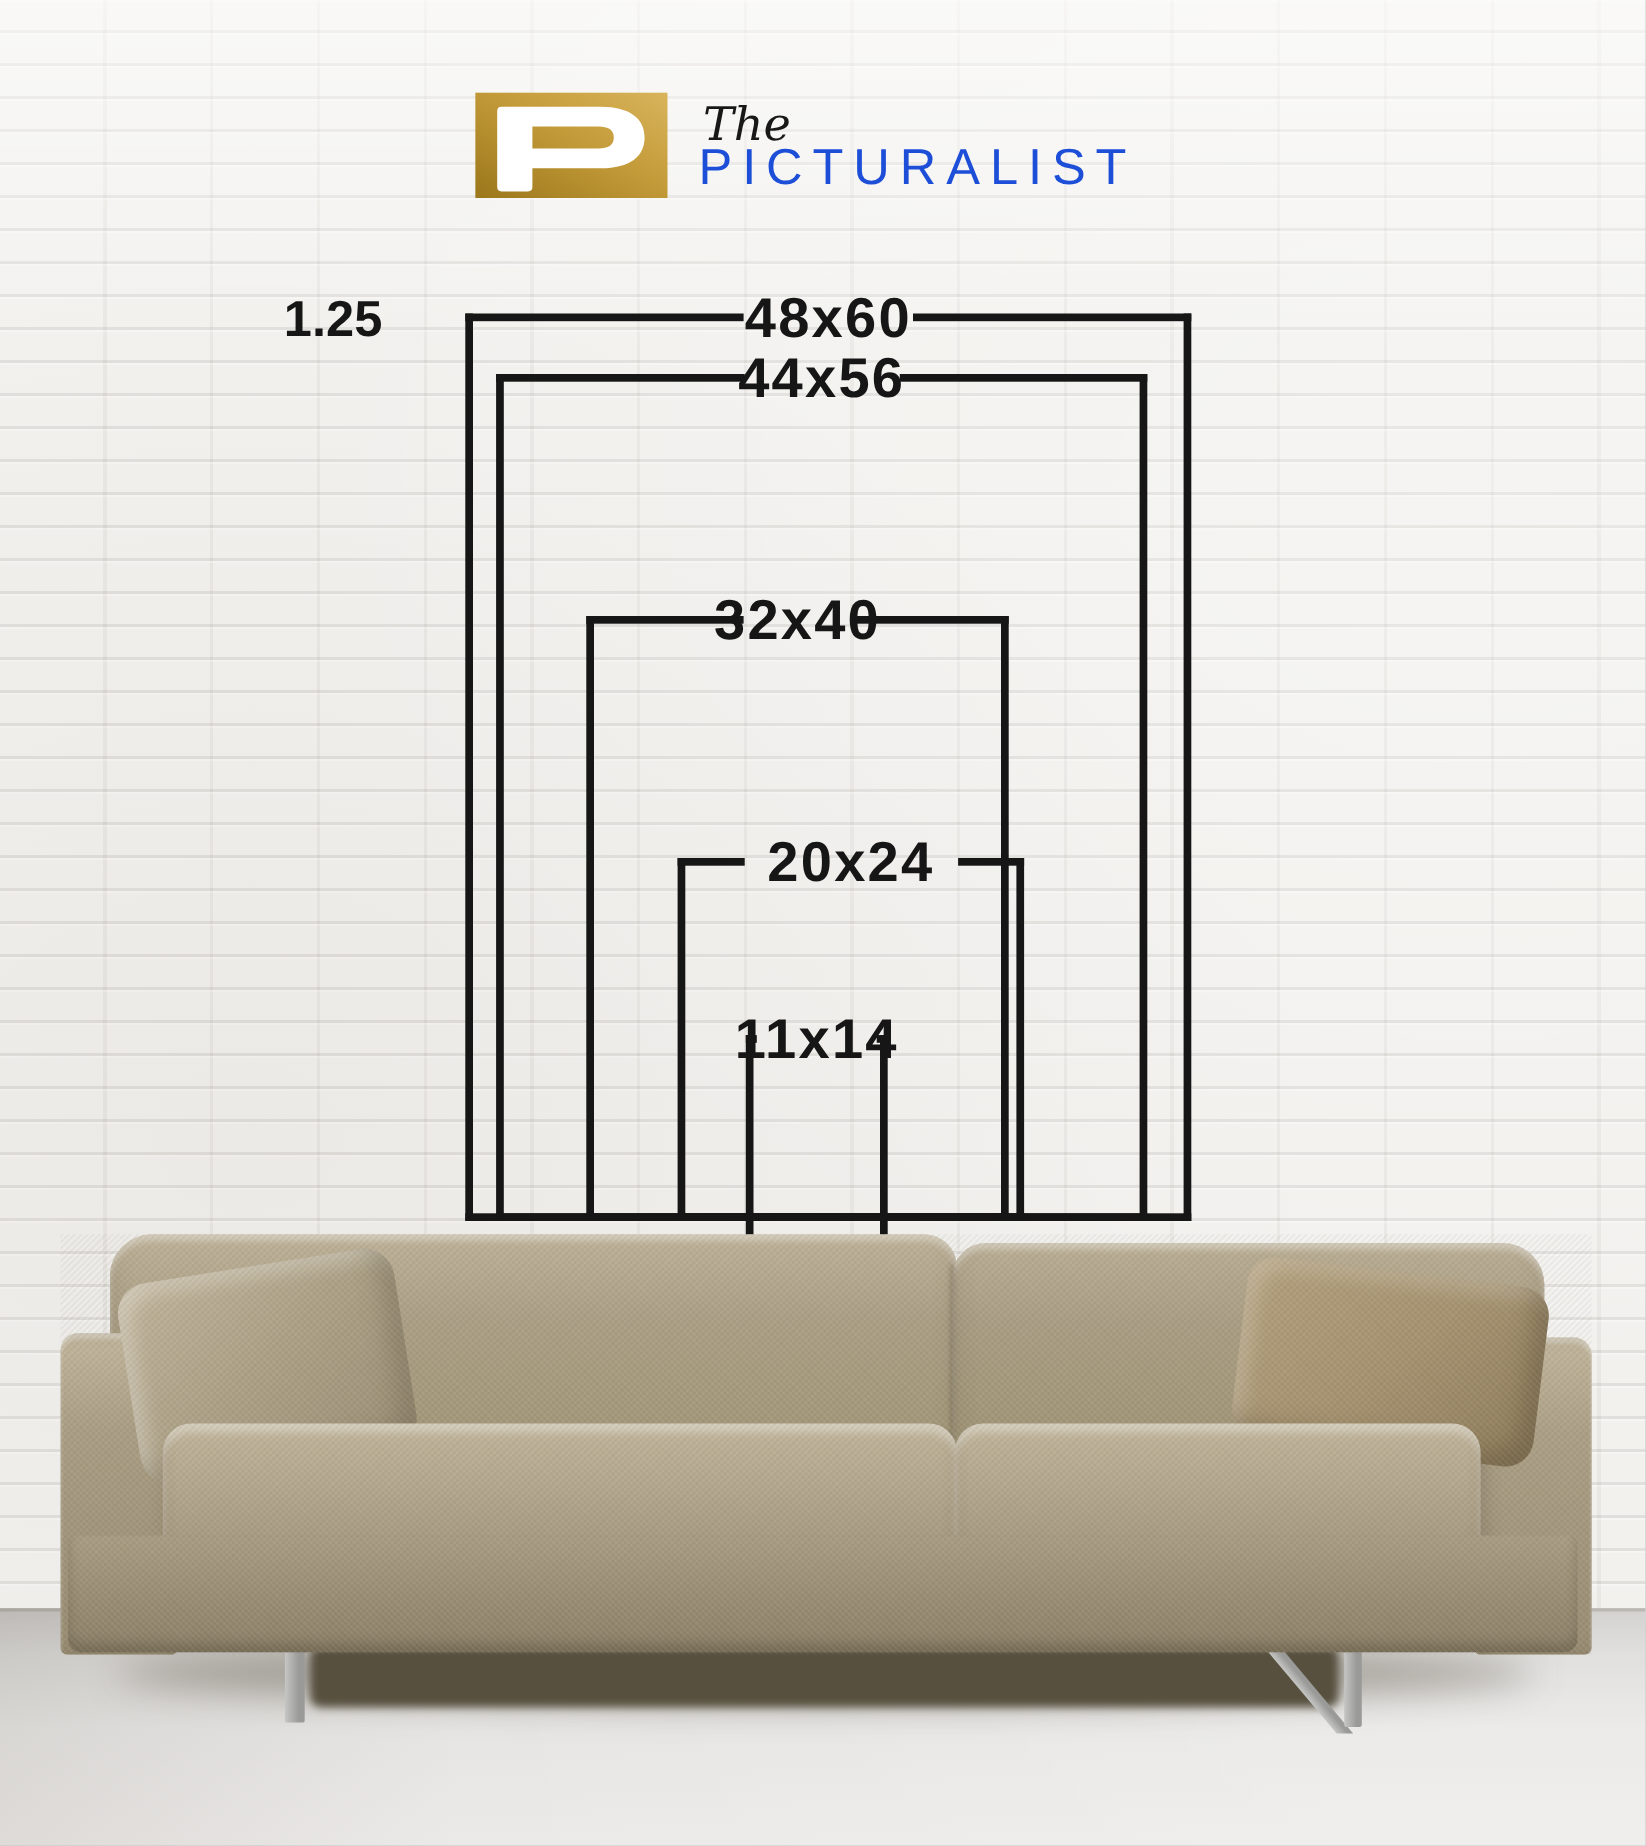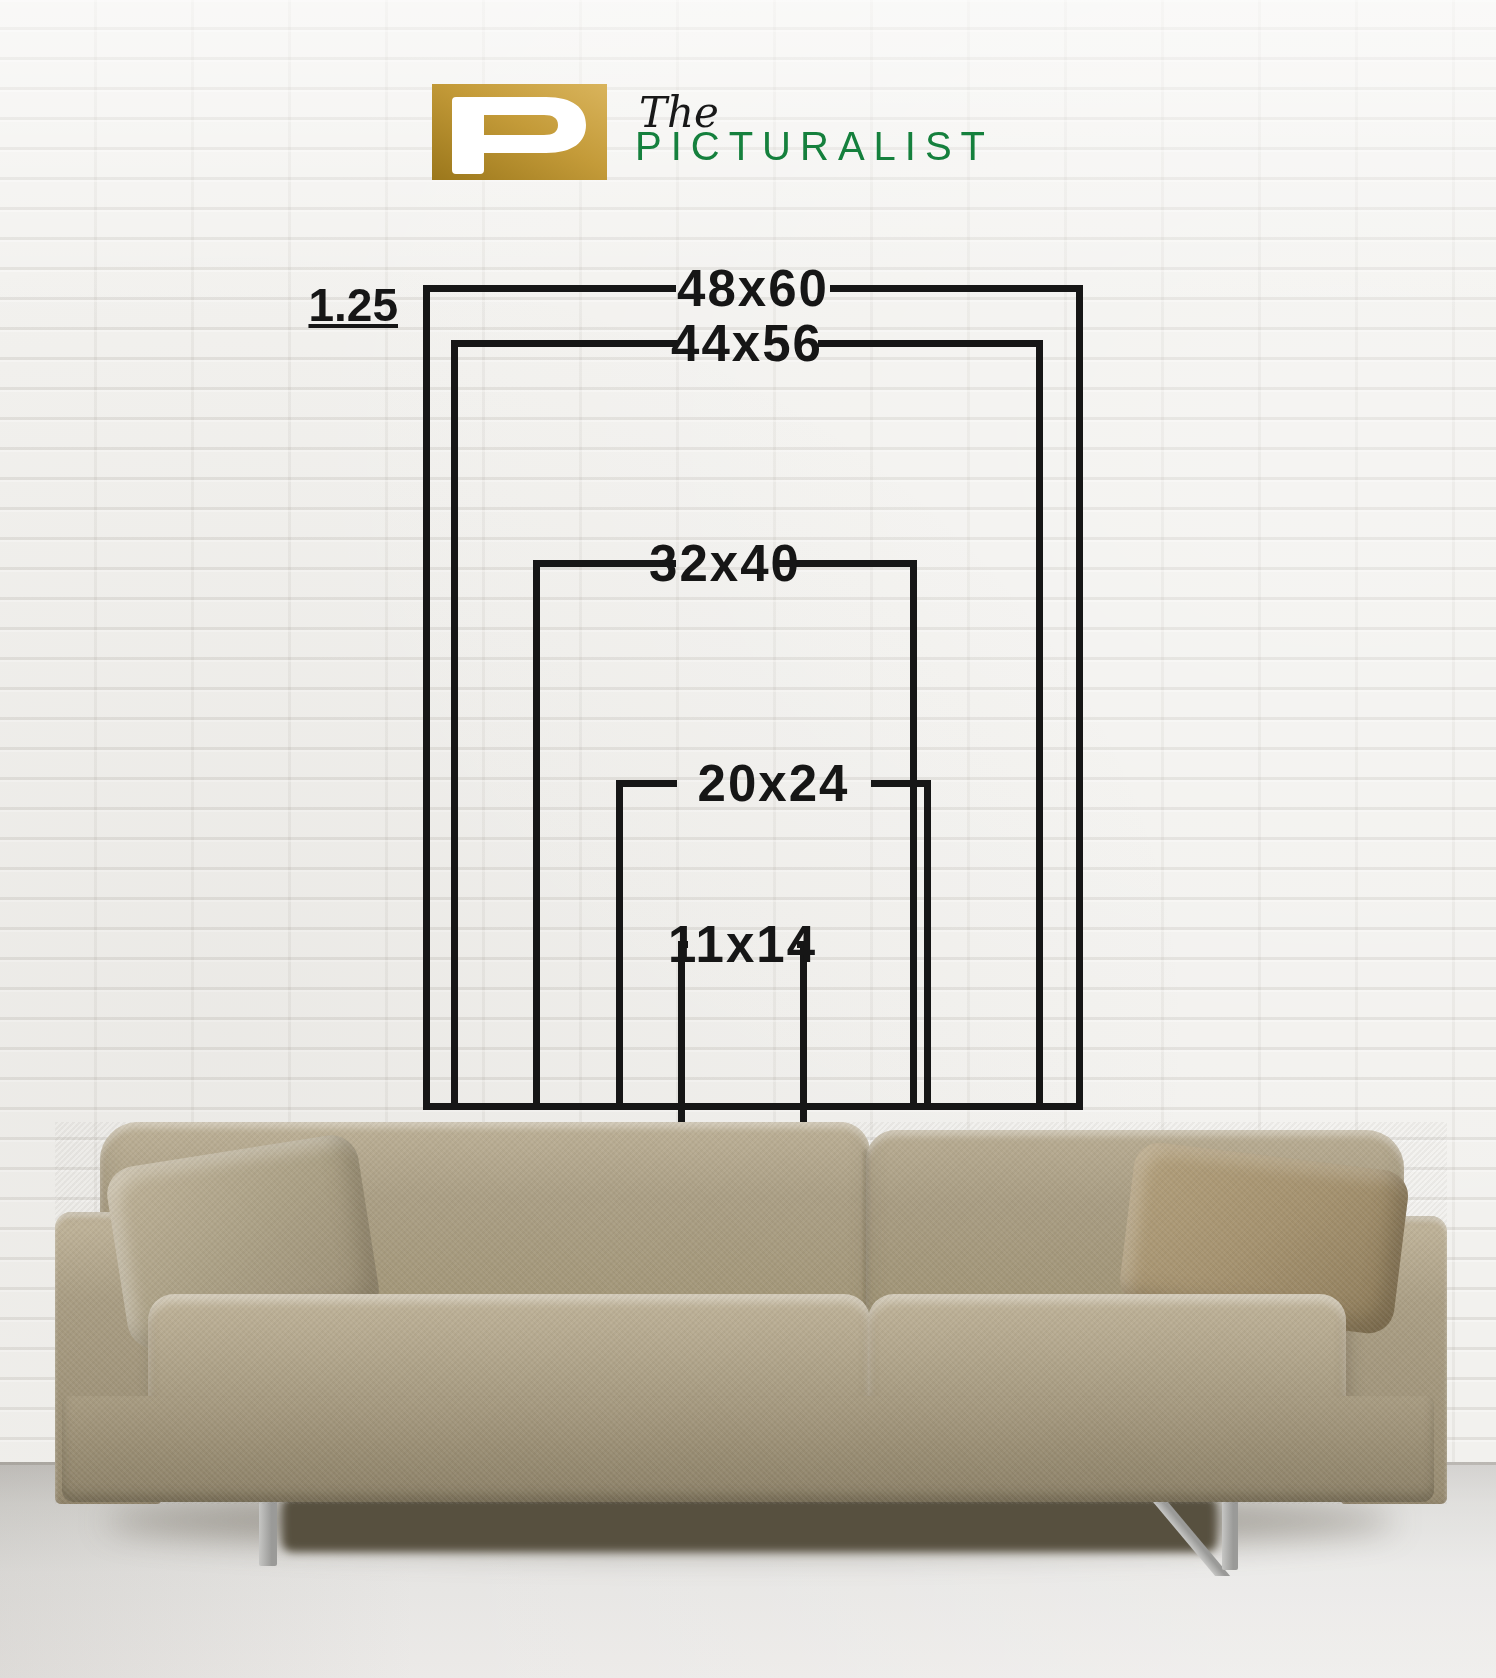--- a/index.html
+++ b/index.html
@@ -33,37 +33,37 @@
   }
   
   .logo{position:absolute;left:0;top:0;}
   .logo-box{position:absolute;left:432px;top:84px;width:175px;height:96px;}
   .brand-prefix{
     position:absolute;left:639px;top:88px;
     font-family:"DejaVu Serif",serif;font-style:italic;font-size:42px;color:#181818;
   }
   .brand-name{
     position:absolute;left:635px;top:124px;
-    font-size:40px;font-weight:400;letter-spacing:9px;color:#15803d;white-space:nowrap;text-align:center;
+    font-size:46px;font-weight:400;letter-spacing:9px;color:#1d4ed8;white-space:nowrap;text-align:center;
   }
   
   .size-rect{
     position:absolute;box-sizing:border-box;
     border:7px solid #161616;border-top:none;
   }
   .size-rect .seg{position:absolute;top:0;height:7px;background:#161616;}
   .size-rect .seg-l{left:-7px;}
   .size-rect .seg-r{right:-7px;}
   .size-label{
     position:absolute;top:-26px;left:50%;transform:translateX(-50%);
     font-weight:700;font-size:51px;letter-spacing:2px;color:#161616;white-space:nowrap;
   }
   .depth-label{
-    position:absolute;left:258px;top:278px;width:140px;text-align:right;
-    font-weight:700;font-size:46px;color:#161616;text-decoration:underline;
+    position:absolute;left:258px;top:262px;width:140px;text-align:left;
+    font-weight:700;font-size:46px;color:#161616;
   }
   
   .shadow-floor{
     position:absolute;left:105px;top:1492px;width:1290px;height:58px;
     background:rgba(78,70,56,.40);border-radius:50%;filter:blur(16px);
   }
   .under-void{
     position:absolute;left:282px;top:1496px;width:935px;height:56px;
     background:#57503f;border-radius:10px;filter:blur(4px);
   }

